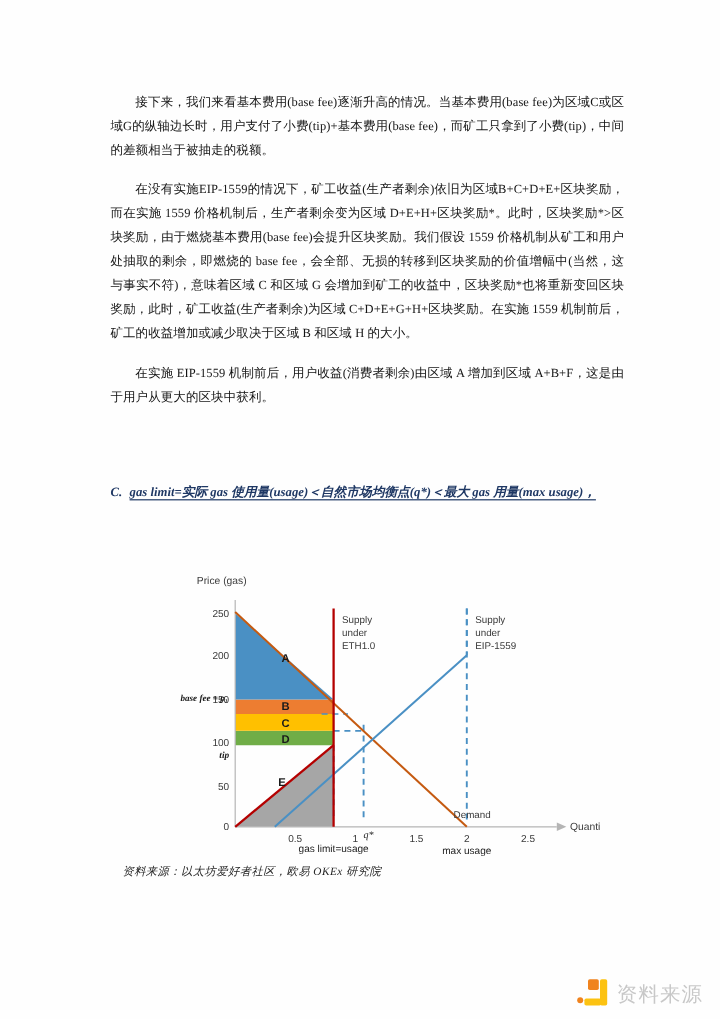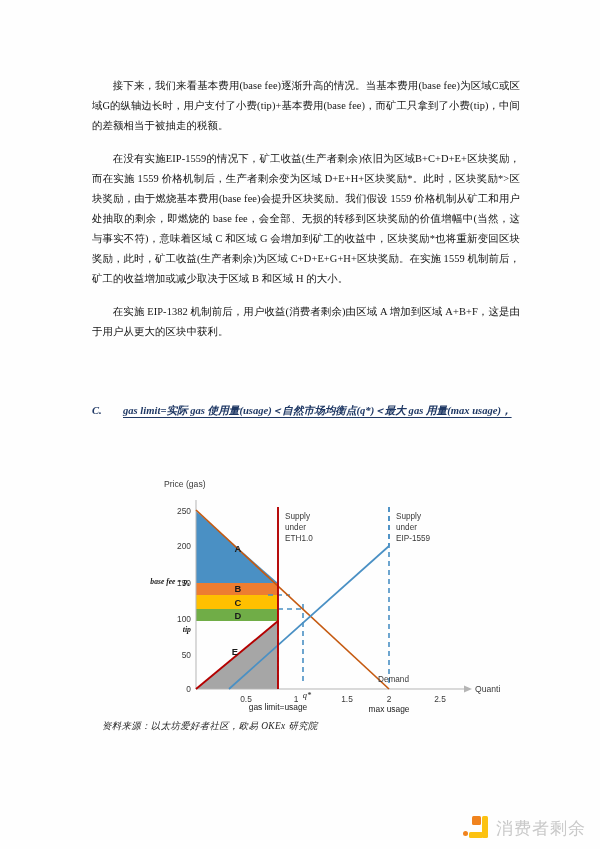--- a/index.html
+++ b/index.html
@@ -55,21 +55,20 @@
     font-weight: bold;
   }
   .heading-c .marker {
     width: 16px;
     flex: 0 0 16px;
     font-style: italic;
     font-weight: bold;
   }
   .heading-c .htext {
     flex: 1;
-    margin-left: 15px;
   }
   .heading-c .htext span.line {
     display: block;
     text-decoration: underline;
     text-underline-offset: 2.5px;
   }
 
   
   .chart-wrap {
     position: absolute;
@@ -150,21 +149,21 @@
   }
 </style>
 </head>
 <body>
 
 <div class="page">
 
   <div class="doc-body">
     <p class="para">接下来，我们来看基本费用(base fee)逐渐升高的情况。当基本费用(base fee)为区域C或区域G的纵轴边长时，用户支付了小费(tip)+基本费用(base fee)，而矿工只拿到了小费(tip)，中间的差额相当于被抽走的税额。</p>
     <p class="para">在没有实施EIP-1559的情况下，矿工收益(生产者剩余)依旧为区域B+C+D+E+区块奖励，而在实施 1559 价格机制后，生产者剩余变为区域 D+E+H+区块奖励*。此时，区块奖励*&gt;区块奖励，由于燃烧基本费用(base fee)会提升区块奖励。我们假设 1559 价格机制从矿工和用户处抽取的剩余，即燃烧的 base fee，会全部、无损的转移到区块奖励的价值增幅中(当然，这与事实不符)，意味着区域 C 和区域 G 会增加到矿工的收益中，区块奖励*也将重新变回区块奖励，此时，矿工收益(生产者剩余)为区域 C+D+E+G+H+区块奖励。在实施 1559 机制前后，矿工的收益增加或减少取决于区域 B 和区域 H 的大小。</p>
-    <p class="para">在实施 EIP-1382 机制前后，用户收益(消费者剩余)由区域 A 增加到区域 A+B+F，这是由于用户从更大的区块中获利。</p>
+    <p class="para">在实施 EIP-1559 机制前后，用户收益(消费者剩余)由区域 A 增加到区域 A+B+F，这是由于用户从更大的区块中获利。</p>
   </div>
 
   <div class="heading-c">
     <span class="marker">C.</span>
     <span class="htext">
       <span class="line">gas limit=实际 gas 使用量(usage)＜自然市场均衡点(q*)＜最大 gas 用量(max usage)，</span>
     </span>
   </div>
 
   <div class="chart-wrap">
@@ -253,16 +252,16 @@
 
   <div class="source-note">资料来源：以太坊爱好者社区，欧易 OKEx 研究院</div>
 
   <div class="footer-logo">
     <span class="logo-mark">
       <span class="sq-orange"></span>
       <span class="sq-yellow"></span>
       <span class="bar-yellow"></span>
       <span class="dot-orange"></span>
     </span>
-    <span class="logo-text">消费者剩余</span>
+    <span class="logo-text">资料来源</span>
   </div>
 
 </div>
 
 </body></html>

